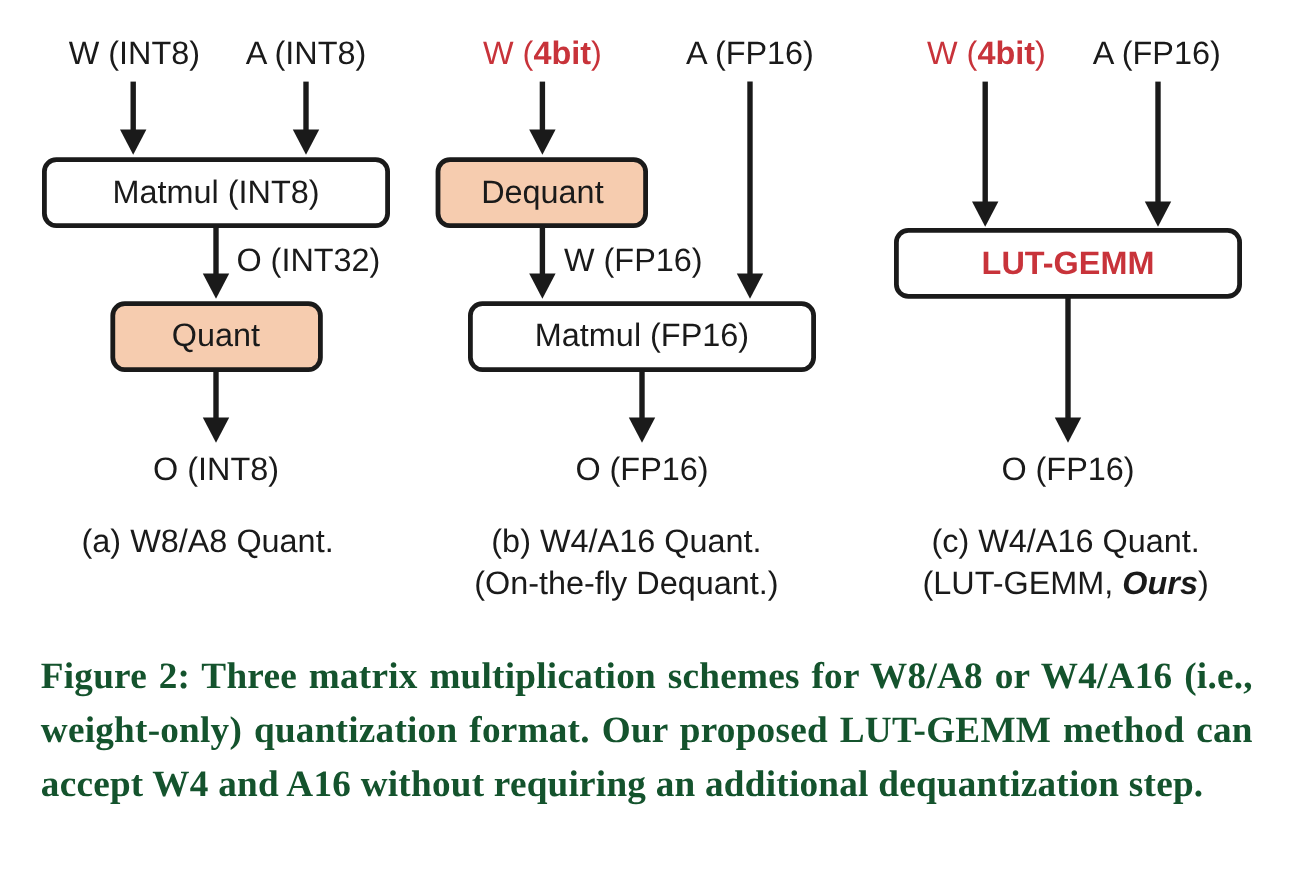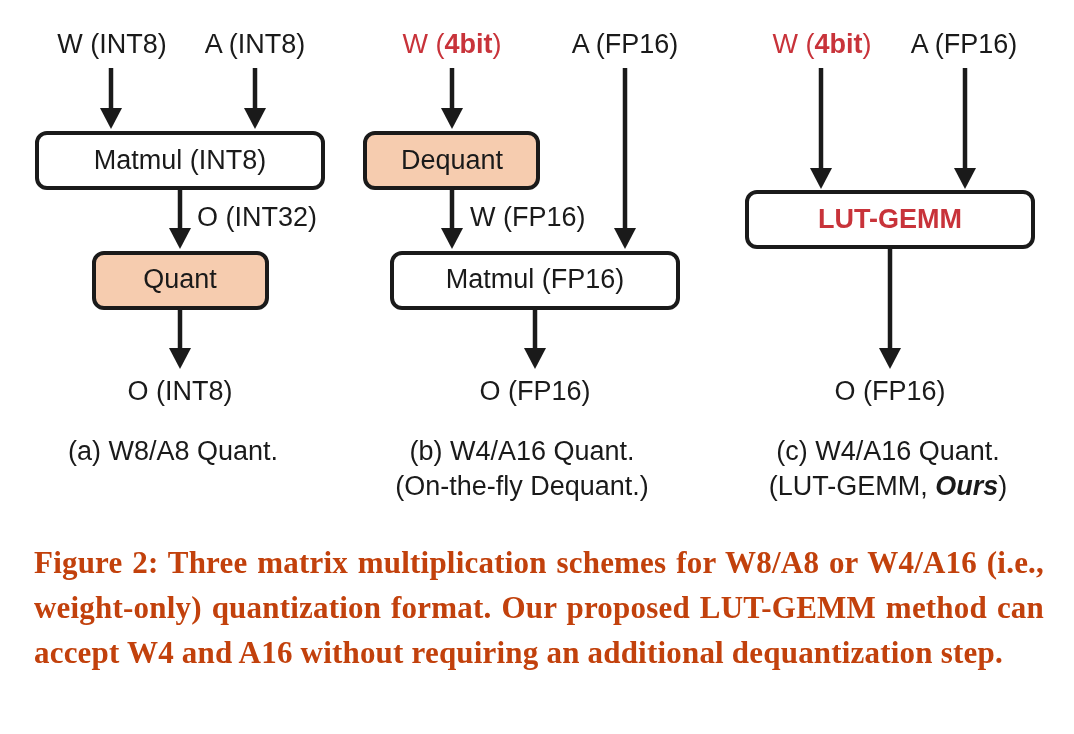--- a/index.html
+++ b/index.html
@@ -10,21 +10,21 @@
   .red { fill: #c8333a !important; }
   .bold { font-weight: bold; }
   .ital { font-style: italic; }
   .box-white { fill: #ffffff; stroke: #1a1a1a; stroke-width: 4; }
   .box-orange { fill: #f6ccaf; stroke: #1a1a1a; stroke-width: 4; }
   .line { stroke: #1a1a1a; stroke-width: 4.5; fill: none; }
   .head { fill: #1a1a1a; }
   .caption {
     position: absolute; left: 34px; top: 540px; width: 1010px;
     font-family: "Liberation Serif", serif; font-weight: bold;
-    font-size: 31px; line-height: 45px; color: #c2410c;
+    font-size: 31px; line-height: 45px; color: #14532d;
     text-align: justify; letter-spacing: 0.2px;
   }
 </style>
 </head>
 <body>
 
 <svg id="diagram" viewBox="0 0 1074 520" xmlns="http://www.w3.org/2000/svg">
 
   <g>
     <text class="lbl" x="112" y="53" text-anchor="middle">W (INT8)</text>

